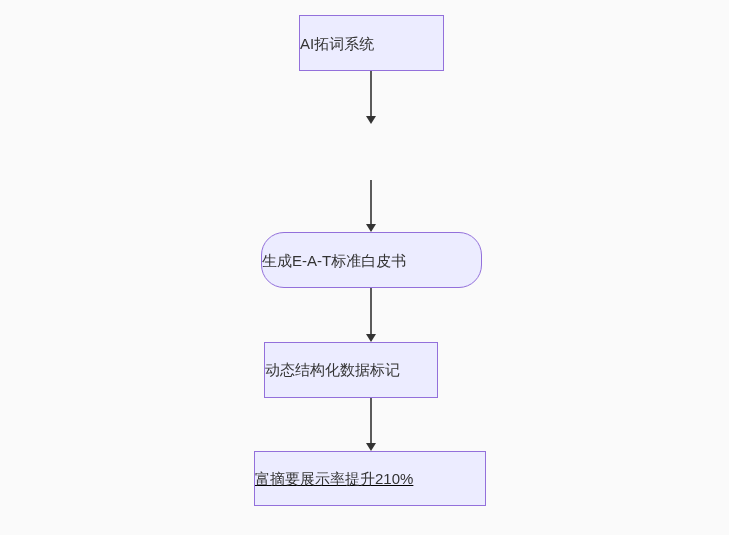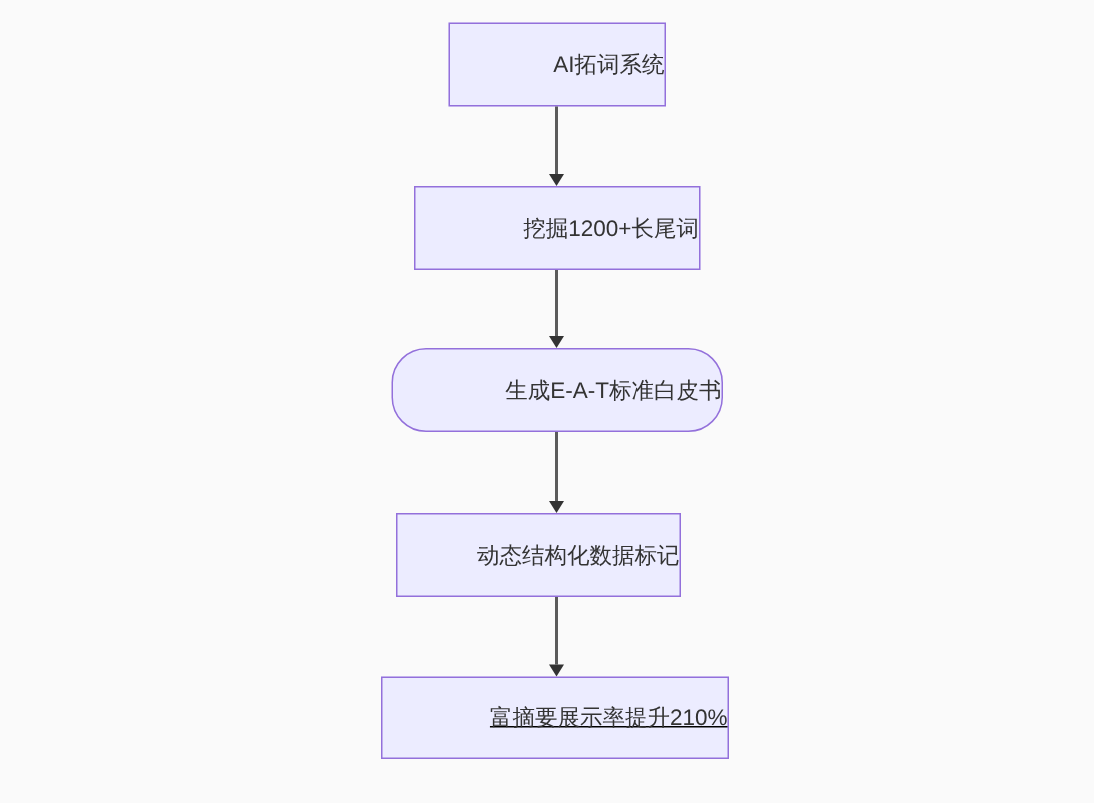--- a/index.html
+++ b/index.html
@@ -16,21 +16,21 @@
     background: var(--background, #fafafa);
     overflow: hidden;
   }
   .node {
     position: absolute;
     box-sizing: border-box;
     background: var(--node-fill, #ececff);
     border: 1px solid var(--node-border, #9370db);
     display: flex;
     align-items: center;
-    justify-content: flex-end;
+    justify-content: flex-start;
   }
   .node span {
     color: var(--text, #333333);
     font-size: 15px;
     line-height: 1;
     white-space: nowrap;
   }
   .edge {
     position: absolute;
     width: 12px;
@@ -54,29 +54,26 @@
 </style>
 </head>
 <body>
 
 <div class="canvas">
 
   <div class="node" style="left:299px; top:15px; width:145px; height:56px;">
     <span>AI拓词系统</span>
   </div>
 
-  <div class="node" style="left:276px; top:124px; width:191px; height:56px;">
-    <span>挖掘1200+长尾词</span>
-  </div>
 
   <div class="node" style="left:261px; top:232px; width:221px; height:56px;border-radius:23px;">
     <span>生成E-A-T标准白皮书</span>
   </div>
 
-  <div class="node" style="left:264px; top:342px; width:190px; height:56px;">
+  <div class="node" style="left:264px; top:342px; width:174px; height:56px;font-family:Liberation Serif, serif;">
     <span>动态结构化数据标记</span>
   </div>
 
   <div class="node" style="left:254px; top:451px; width:232px; height:55px;text-decoration:underline;">
     <span>富摘要展示率提升210%</span>
   </div>
 
   <div class="edge" style="left:365px; top:71px; height:53px;">
     <div class="edge-line"></div>
     <div class="edge-head"></div>

